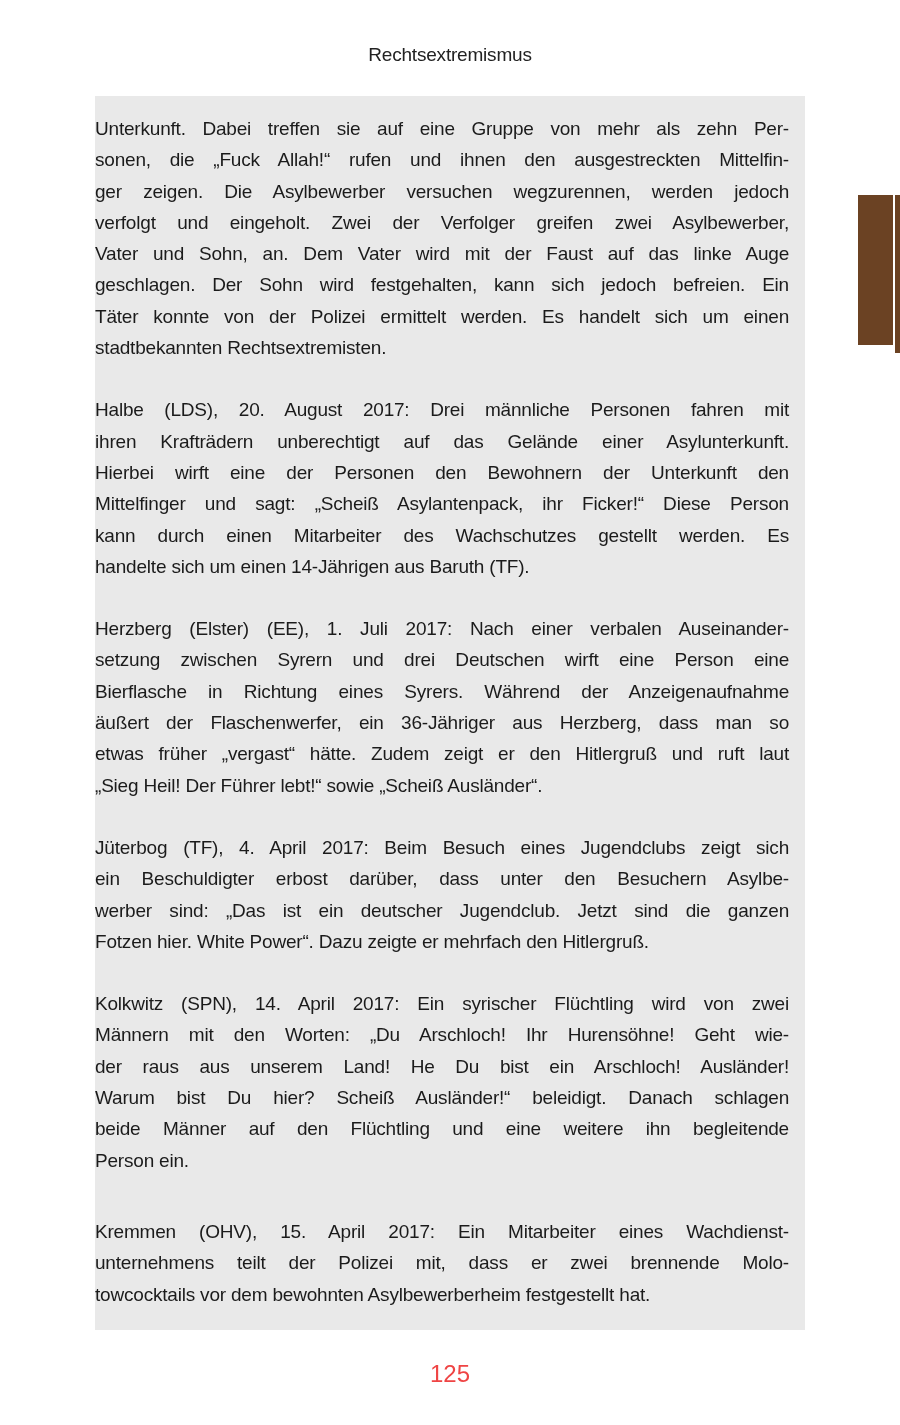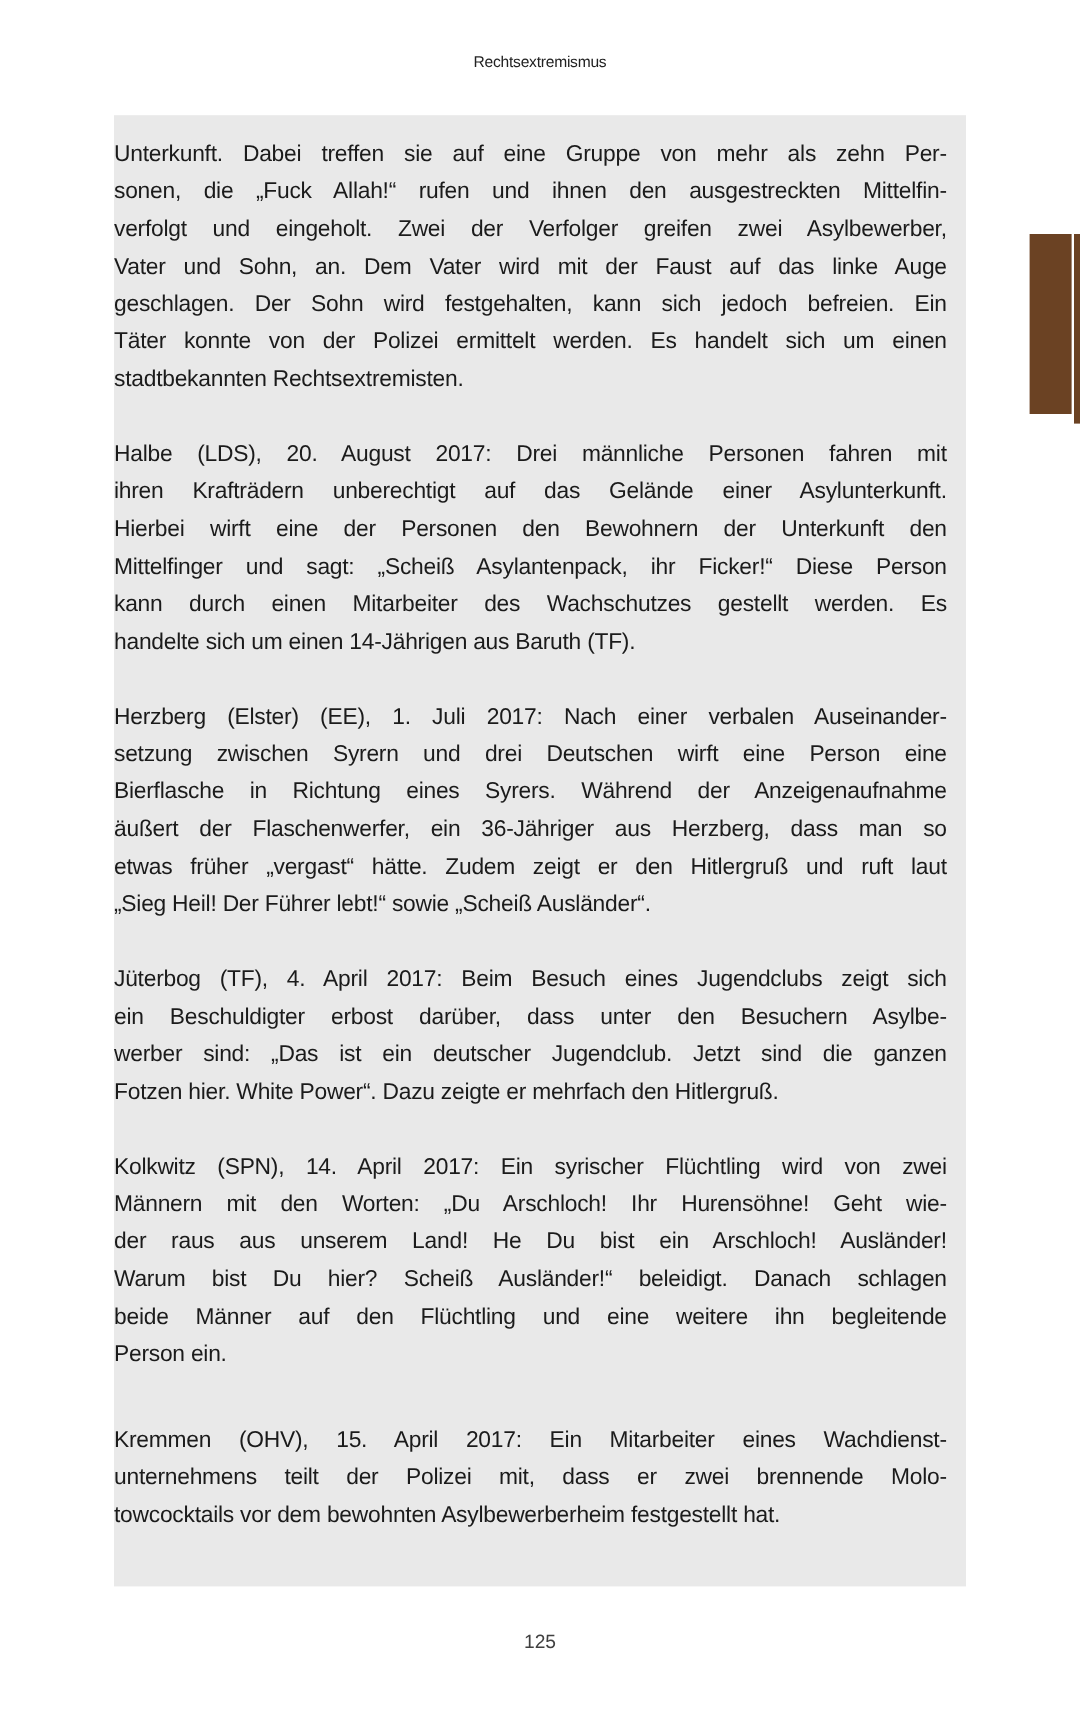--- a/index.html
+++ b/index.html
@@ -16,21 +16,21 @@
     overflow:hidden;
     font-family:"Liberation Sans", sans-serif;
     color:var(--text);
   }
   .header-title{
     position:absolute;
     top:44px;
     left:0;
     width:100%;
     text-align:center;
-    font-size:13px;
+    font-size:19px;
     letter-spacing:-0.2px;
     color:#222;
   }
   .content-block{
     position:absolute;
     left:95px;
     top:96px;
     width:710px;
     min-height:1226px;
     box-sizing:border-box;
@@ -66,35 +66,36 @@
     width:5px;
     height:158px;
     background:var(--brown);
   }
   .page-number{
     position:absolute;
     top:1360px;
     left:0;
     width:100%;
     text-align:center;
-    font-size:16px;
-    color:#404040;
+    font-size:24px;
+    color:#ef4444;
   }
 </style>
 </head>
 <body>
 
 <div class="page">
 
   <div class="header-title">Rechtsextremismus</div>
 
   <div class="content-block">
       <div class="paragraph">
         <div class="line">Unterkunft. Dabei treffen sie auf eine Gruppe von mehr als zehn Per-</div>
         <div class="line">sonen, die „Fuck Allah!“ rufen und ihnen den ausgestreckten Mittelfin-</div>
+        <div class="line">ger zeigen. Die Asylbewerber versuchen wegzurennen, werden jedoch</div>
         <div class="line">verfolgt und eingeholt. Zwei der Verfolger greifen zwei Asylbewerber,</div>
         <div class="line">Vater und Sohn, an. Dem Vater wird mit der Faust auf das linke Auge</div>
         <div class="line">geschlagen. Der Sohn wird festgehalten, kann sich jedoch befreien. Ein</div>
         <div class="line">Täter konnte von der Polizei ermittelt werden. Es handelt sich um einen</div>
         <div class="line last">stadtbekannten Rechtsextremisten.</div>
       </div>
       <div class="paragraph">
         <div class="line">Halbe (LDS), 20. August 2017: Drei männliche Personen fahren mit</div>
         <div class="line">ihren Krafträdern unberechtigt auf das Gelände einer Asylunterkunft.</div>
         <div class="line">Hierbei wirft eine der Personen den Bewohnern der Unterkunft den</div>

